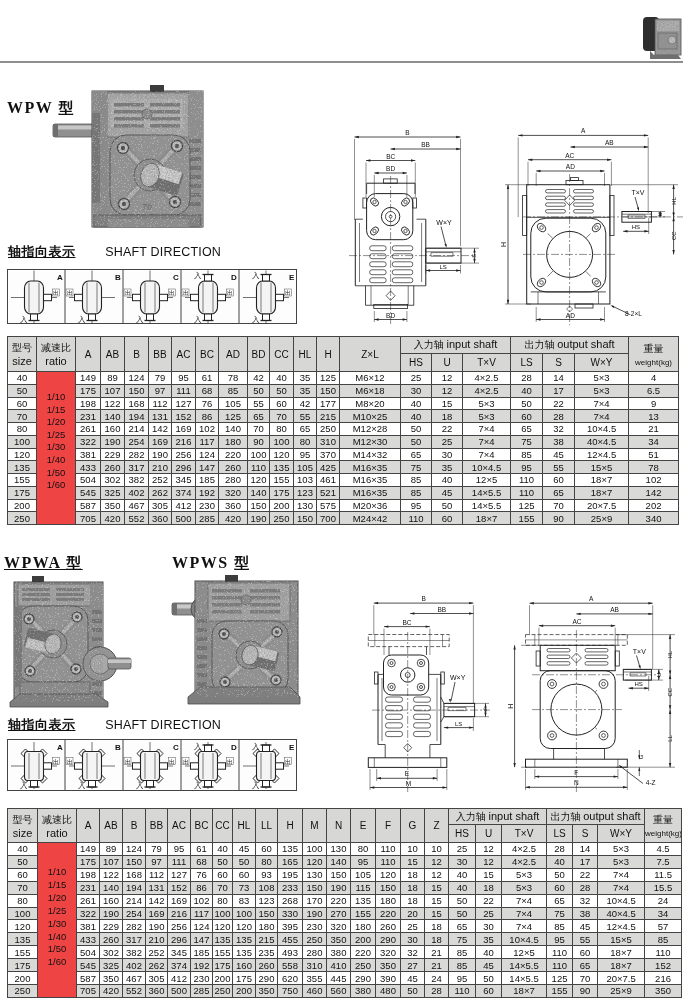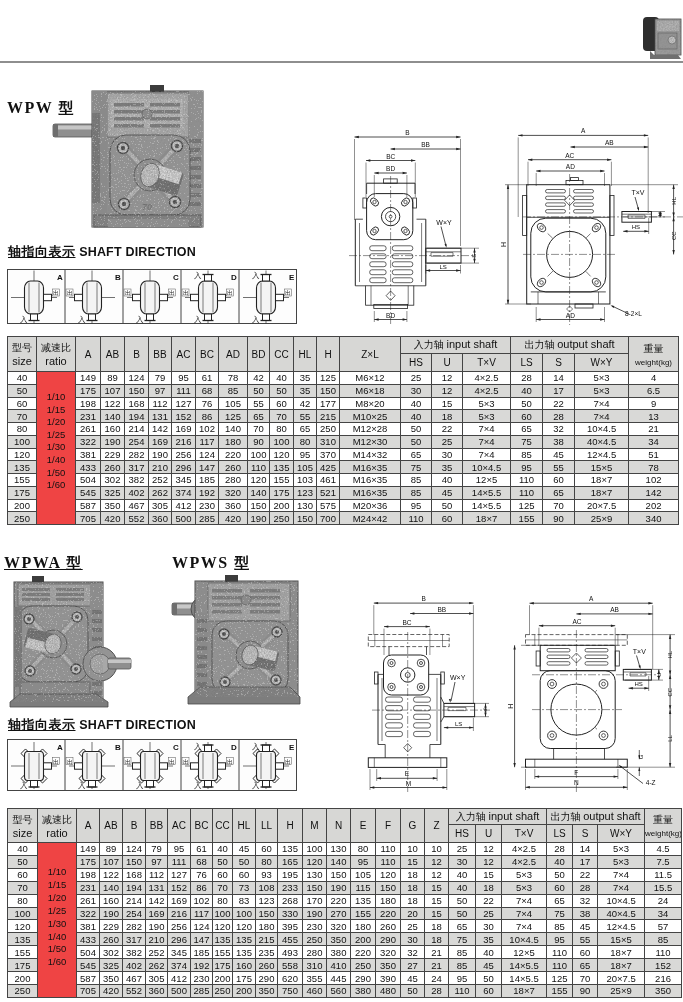--- a/index.html
+++ b/index.html
@@ -1,21 +1,21 @@
 <!DOCTYPE html>
 <html><head><meta charset="utf-8">
 <style>
 * { margin:0; padding:0; box-sizing:border-box; }
 body { width:683px; height:1002px; background:#fff; font-family:"Liberation Sans",sans-serif; position:relative; overflow:hidden; }
 #page { position:absolute; left:0; top:0; width:683px; height:1002px; }
 .abs { position:absolute; }
 .h1 { position:absolute; font-family:"Liberation Serif",serif; font-weight:bold; font-size:16px; color:#111; letter-spacing:1.5px; }
 .sdt { position:absolute; font-size:13px; color:#111; font-weight:bold; }
 .sdt .cjk { font-size:13px; letter-spacing:0.5px;text-decoration:underline; }
-.sdt .en { font-weight:bold; font-size:12.5px; letter-spacing:0.2px; }
+.sdt .en { font-weight:normal; font-size:12.5px; letter-spacing:0.2px;margin-left:26px; }
 table { position:absolute; border-collapse:collapse; table-layout:fixed; font-size:9.5px; color:#111; }
 td, th { border:1px solid #444; text-align:center; padding:0; white-space:nowrap; overflow:hidden; font-weight:normal; }
 th { background:#d7d7d5; font-size:10px; }
 th.sh { font-size:10px; }
 .en { font-size:11px; }
 .en2 { font-size:8px; }
 #t1 td { height:12.75px; }
 #t2 td { height:12.92px; }
 tr.r1 th { height:17px; }
 tr.r2 th { height:18px; }

